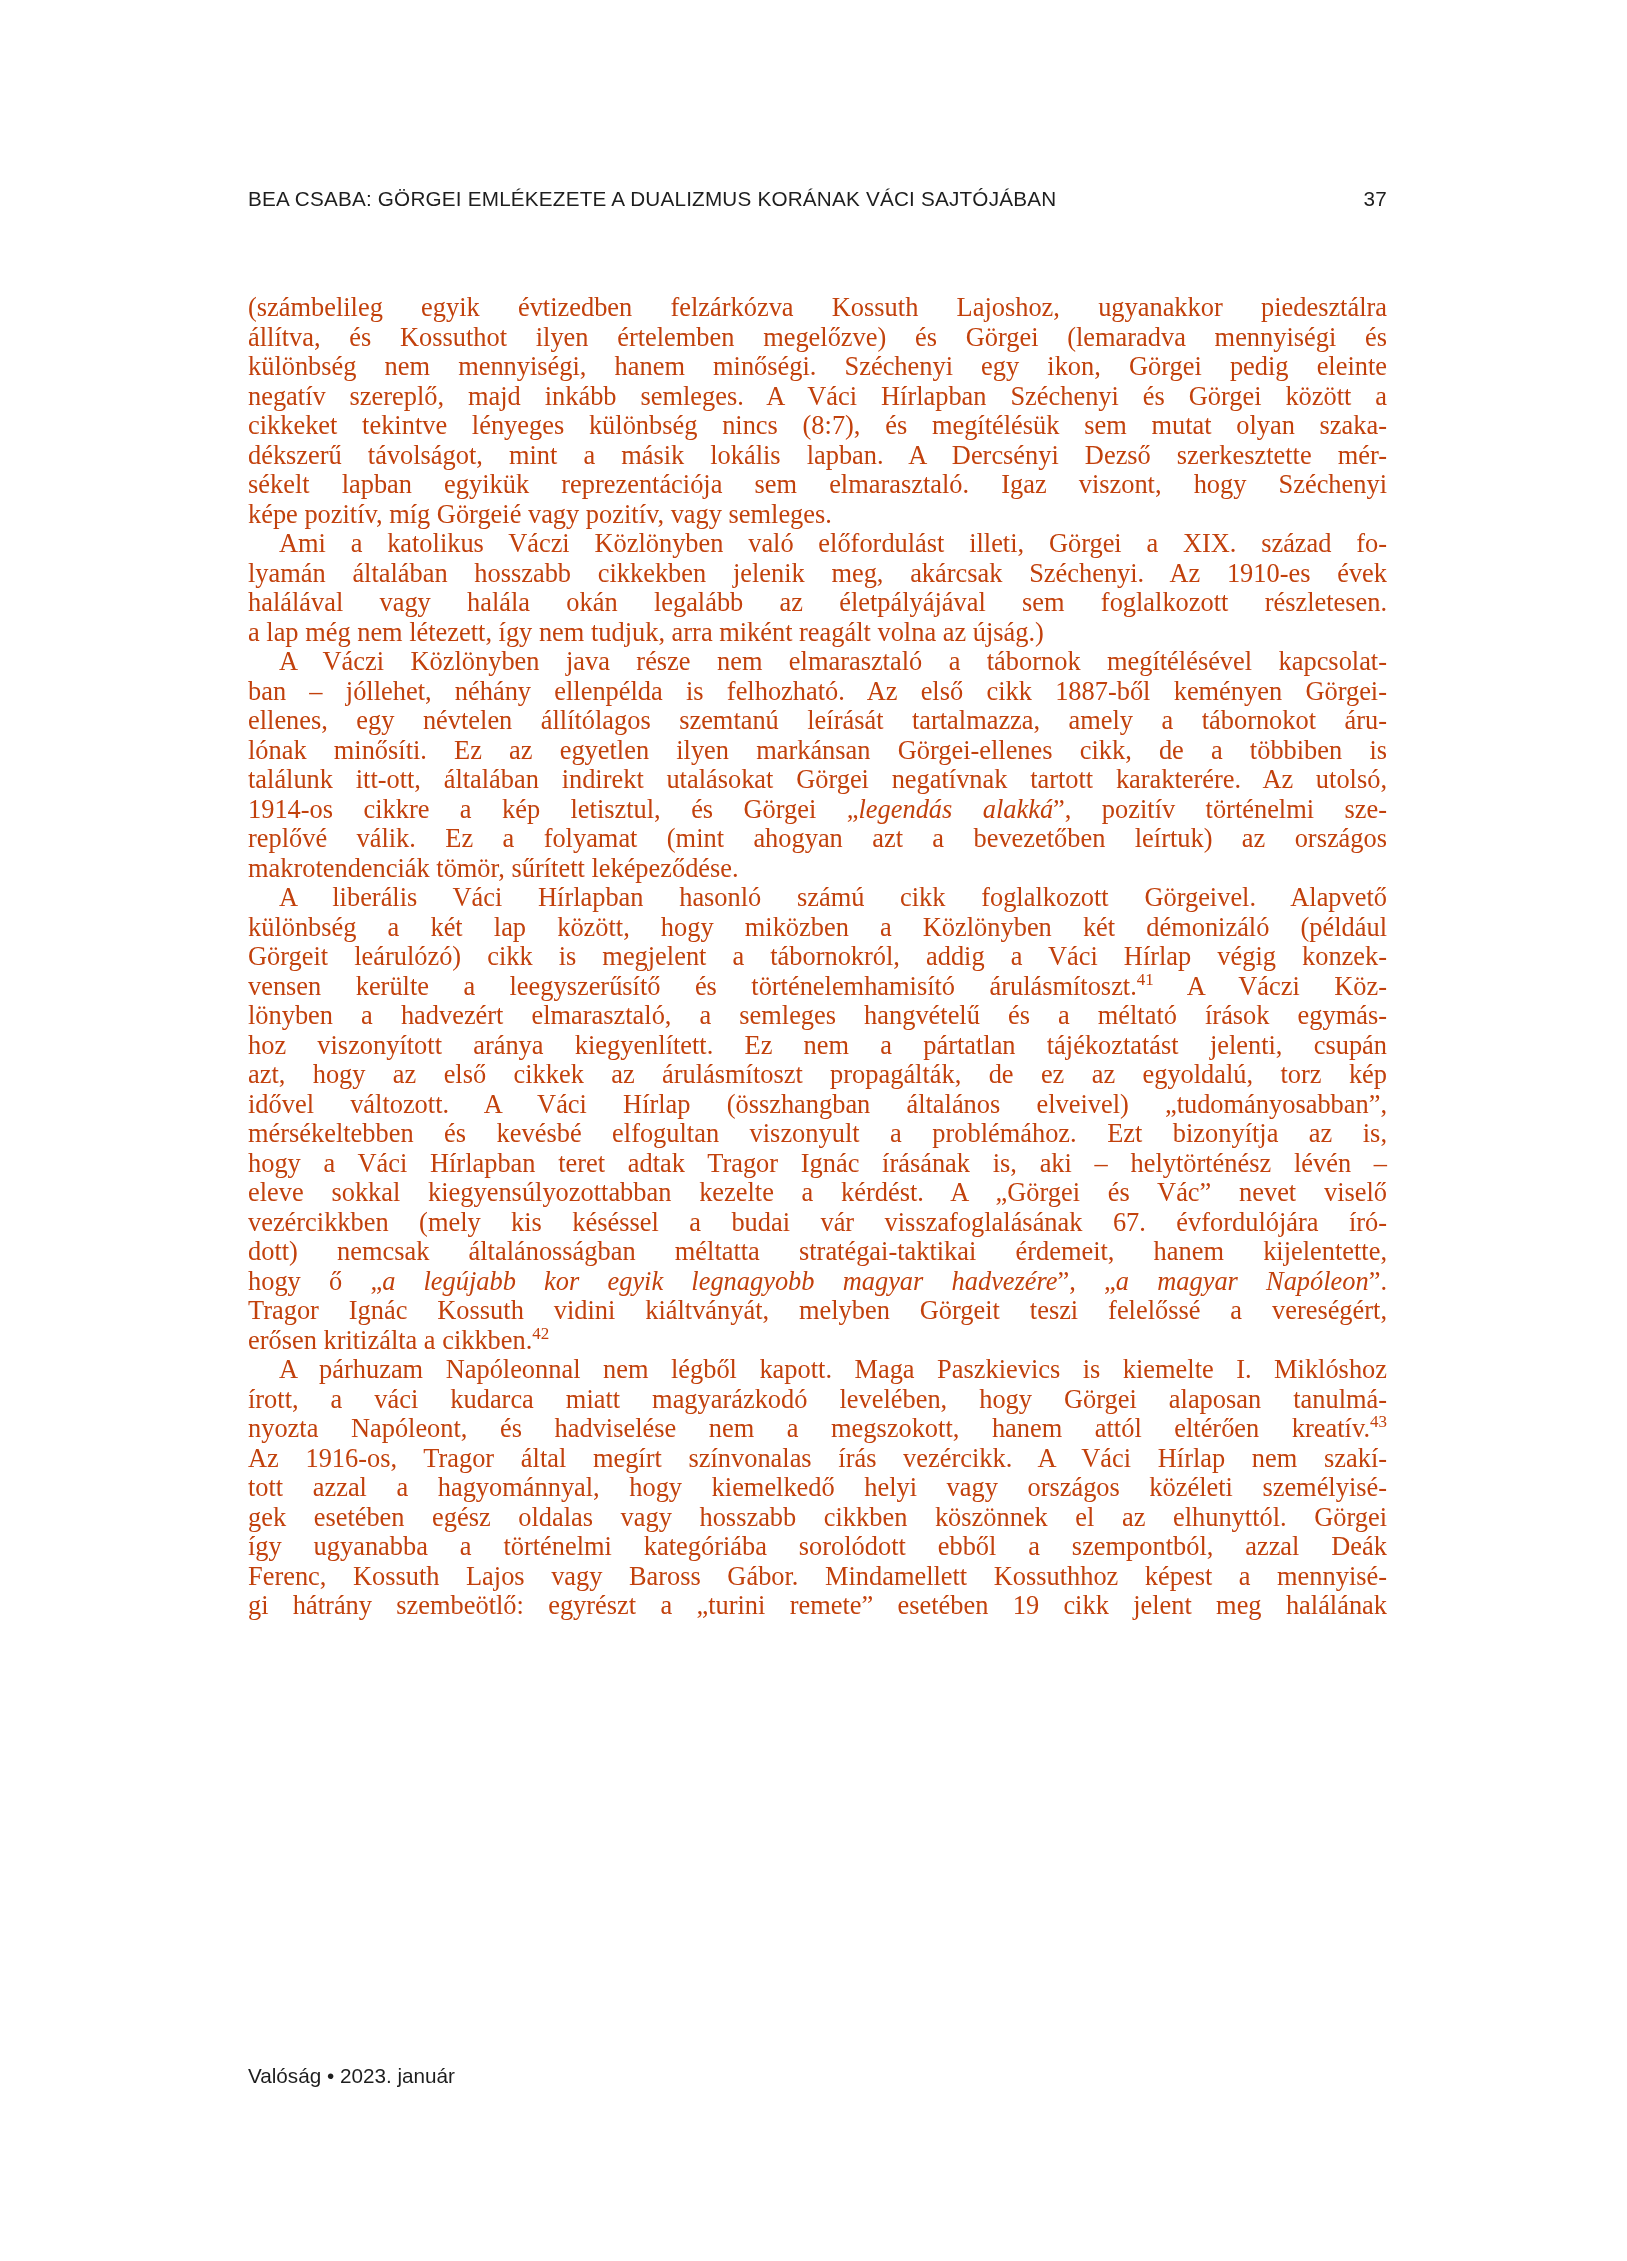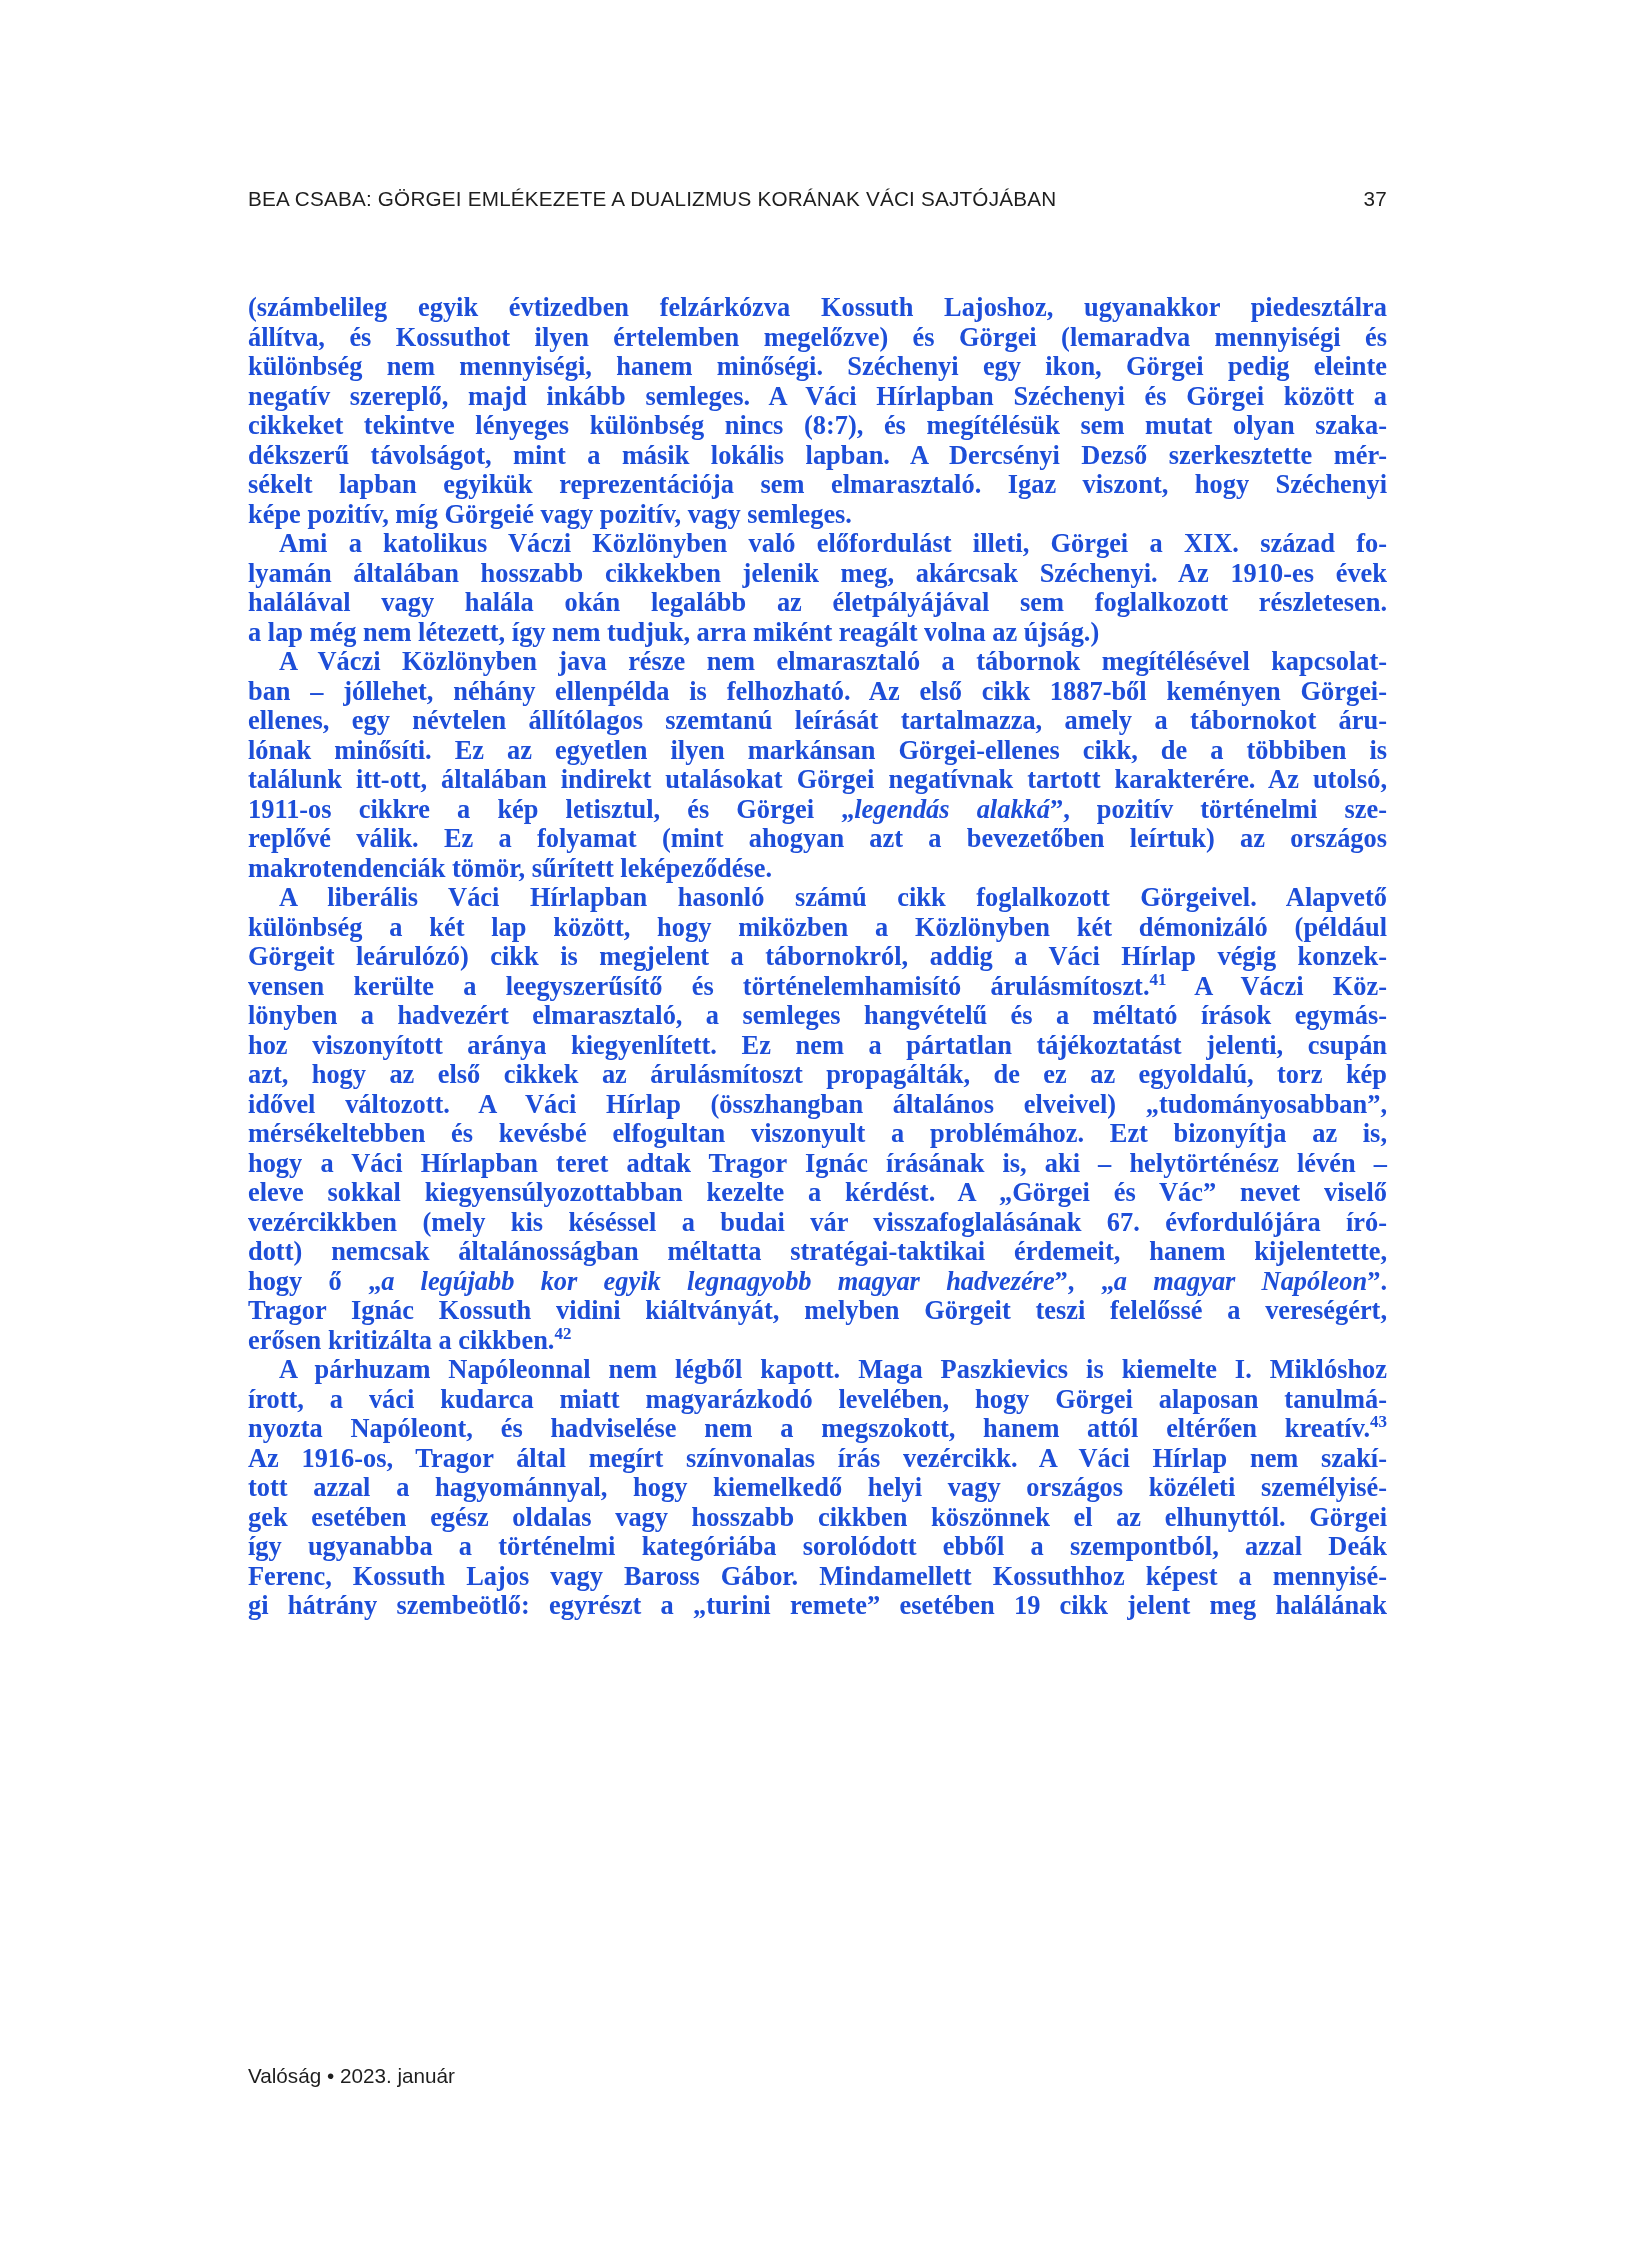--- a/index.html
+++ b/index.html
@@ -31,23 +31,22 @@
     .running-head .page-num { white-space: nowrap; }
     .body-text {
       position: absolute;
       left: 248px;
       top: 293px;
       width: 1139px;
       font-family: "Liberation Serif", serif;
       font-size: 26.4px;
       line-height: 29.5px;
       text-align: justify;
-      color: #1d4ed8;
+      color: #c2410c;
       hyphens: manual;
-      font-weight: bold;
     }
     .body-text p {
       margin: 0;
     }
     .line {
       display: block;
       text-align: justify;
       text-align-last: justify;
       white-space: nowrap;
     }
@@ -94,21 +93,21 @@
       <span class="line"><span>lyamán általában hosszabb cikkekben jelenik meg, akárcsak Széchenyi. Az 1910-es évek</span></span>
       <span class="line"><span>halálával vagy halála okán legalább az életpályájával sem foglalkozott részletesen.</span></span>
       <span class="line last"><span>a lap még nem létezett, így nem tudjuk, arra miként reagált volna az újság.)</span></span>
     </p>
     <p>
       <span class="line" style="padding-left: 31px;"><span>A Váczi Közlönyben java része nem elmarasztaló a tábornok megítélésével kapcsolat-</span></span>
       <span class="line"><span>ban – jóllehet, néhány ellenpélda is felhozható. Az első cikk 1887-ből keményen Görgei-</span></span>
       <span class="line"><span>ellenes, egy névtelen állítólagos szemtanú leírását tartalmazza, amely a tábornokot áru-</span></span>
       <span class="line"><span>lónak minősíti. Ez az egyetlen ilyen markánsan Görgei-ellenes cikk, de a többiben is</span></span>
       <span class="line"><span>találunk itt-ott, általában indirekt utalásokat Görgei negatívnak tartott karakterére. Az utolsó,</span></span>
-      <span class="line"><span>1911-os cikkre a kép letisztul, és Görgei „</span><span class="it">legendás alakká</span><span>”, pozitív történelmi sze-</span></span>
+      <span class="line"><span>1914-os cikkre a kép letisztul, és Görgei „</span><span class="it">legendás alakká</span><span>”, pozitív történelmi sze-</span></span>
       <span class="line"><span>replővé válik. Ez a folyamat (mint ahogyan azt a bevezetőben leírtuk) az országos</span></span>
       <span class="line last"><span>makrotendenciák tömör, sűrített leképeződése.</span></span>
     </p>
     <p>
       <span class="line" style="padding-left: 31px;"><span>A liberális Váci Hírlapban hasonló számú cikk foglalkozott Görgeivel. Alapvető</span></span>
       <span class="line"><span>különbség a két lap között, hogy miközben a Közlönyben két démonizáló (például</span></span>
       <span class="line"><span>Görgeit leárulózó) cikk is megjelent a tábornokról, addig a Váci Hírlap végig konzek-</span></span>
       <span class="line"><span>vensen kerülte a leegyszerűsítő és történelemhamisító árulásmítoszt.</span><sup class="fn">41</sup><span> A Váczi Köz-</span></span>
       <span class="line"><span>lönyben a hadvezért elmarasztaló, a semleges hangvételű és a méltató írások egymás-</span></span>
       <span class="line"><span>hoz viszonyított aránya kiegyenlített. Ez nem a pártatlan tájékoztatást jelenti, csupán</span></span>

